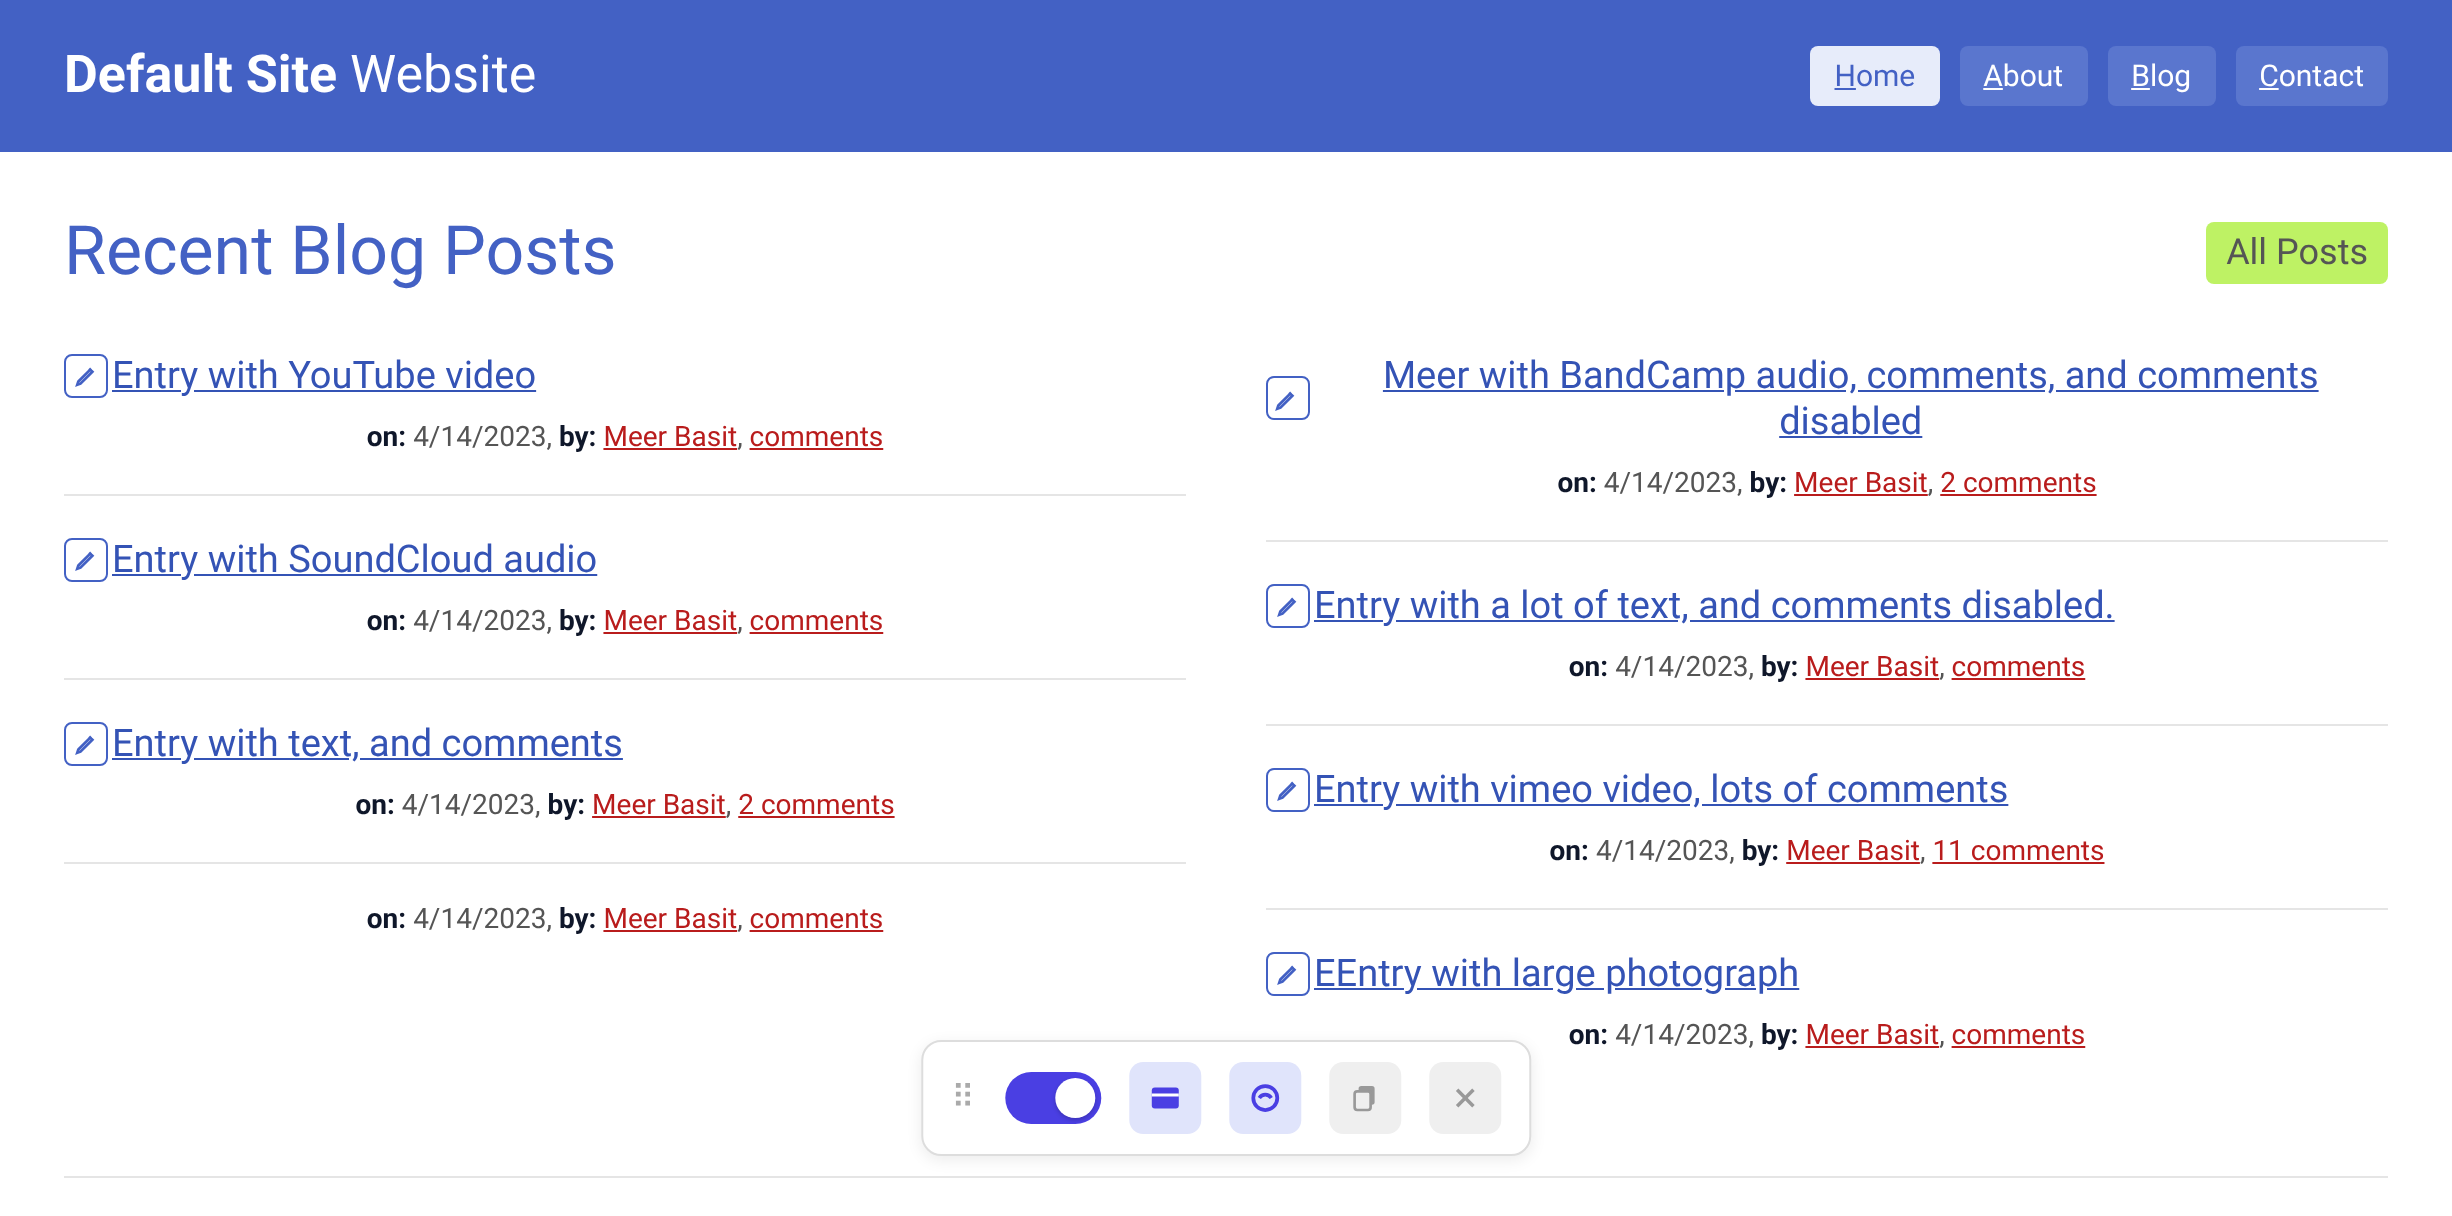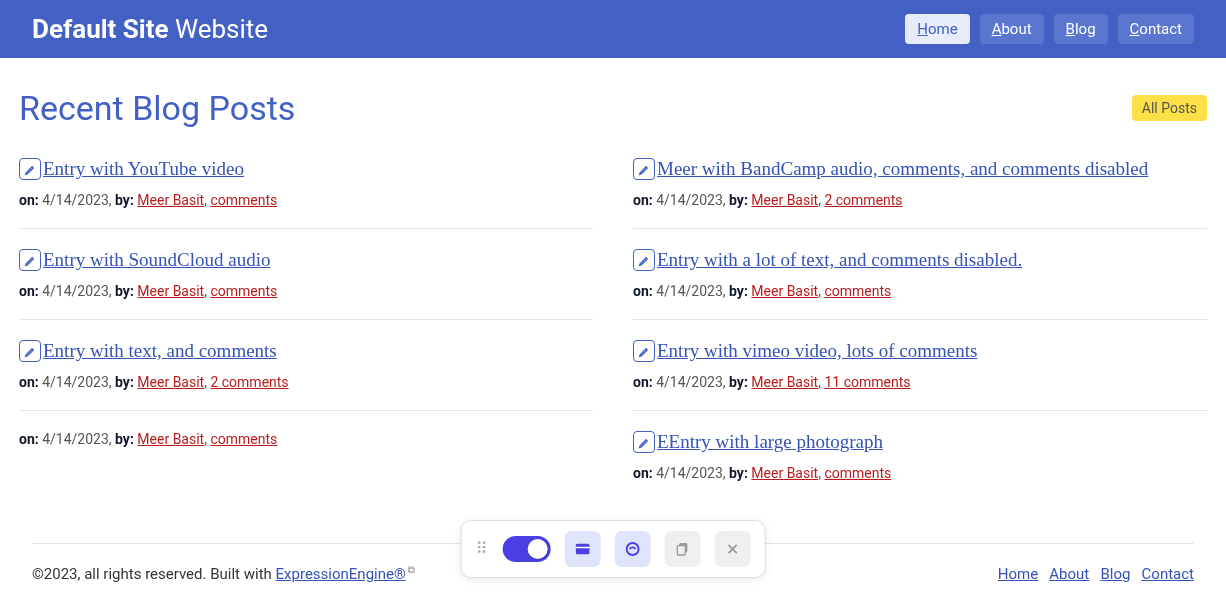--- a/index.html
+++ b/index.html
@@ -1,32 +1,32 @@
 <!DOCTYPE html>
 <html><head>
 <meta charset="utf-8">
 <style>
 * { box-sizing: border-box; margin: 0; padding: 0; }
 body { font-family: -apple-system, BlinkMacSystemFont, "Segoe UI", Roboto, Helvetica, Arial, sans-serif; color: #333; width: 1226px; }
-.header { background: #4361c4; color: #fff; display: flex; align-items: center; justify-content: space-between; padding: 16px 32px; height: 58px; }
+.header { background: #4361c4; color: #fff; display: flex; align-items: center; justify-content: space-between; padding: 16px 32px; height: 76px; }
 .brand { font-size: 26px; font-weight: 400; }
 .brand b { font-weight: 700; }
 .nav { display: flex; gap: 10px; }
 .nav a { color: #fff; text-decoration: none; padding: 6px 12px; border-radius: 4px; font-size: 15px; }
 .nav a.active { background: #e7ecfa; color: #4361c4; }
 .nav a.pill { background: #5a76ce; }
 .nav a .ul { text-decoration: underline; }
-.main { padding: 30px 19px 10px; }
+.main { padding: 30px 32px 10px; text-align: center; }
 .title-row { display: flex; justify-content: space-between; align-items: center; margin-bottom: 30px; }
 .title { color: #4361c4; font-size: 34px; font-weight: 400; }
-.all-posts { background: #fde047; color: #555; padding: 5px 10px; border-radius: 4px; text-decoration: none; font-size: 14px; }
+.all-posts { background: #bef264; color: #555; padding: 5px 10px; border-radius: 4px; text-decoration: none; font-size: 18px; }
 .grid { display: grid; grid-template-columns: 1fr 1fr; gap: 0 40px; }
 .entry { border-bottom: 1px solid #e5e5e5; padding: 0 0 20px; margin-bottom: 20px; }
 .entry.last { border-bottom: none; }
-.entry h3 { font-weight: 400; font-size: 19px; display: flex; align-items: center; gap: 0; margin-bottom: 12px; font-family: Liberation Serif, serif; }
+.entry h3 { font-weight: 400; font-size: 19px; display: flex; align-items: center; gap: 0; margin-bottom: 12px; }
 .entry h3 a { color: #3453b5; text-decoration: underline; }
 .edit-box { display: inline-flex; width: 22px; height: 22px; border: 1.5px solid #4361c4; border-radius: 4px; align-items: center; justify-content: center; margin-right: 2px; vertical-align: middle; }
 .edit-box svg { width: 13px; height: 13px; }
 .meta { font-size: 14px; color: #555; }
 .meta strong { color: #0f172a; }
 .meta a { color: #b91c1c; text-decoration: underline; }
 .footer-wrap { padding: 12px 32px 20px; }
 .footer { border-top: 1px solid #e5e5e5; padding-top: 20px; display: flex; justify-content: space-between; align-items: center; font-size: 15px; color: #333; }
 .footer a { color: #3453b5; text-decoration: underline; }
 .ext-icon { display:inline-block; vertical-align: super; font-size: 10px; color: #888; margin-left:2px;}

